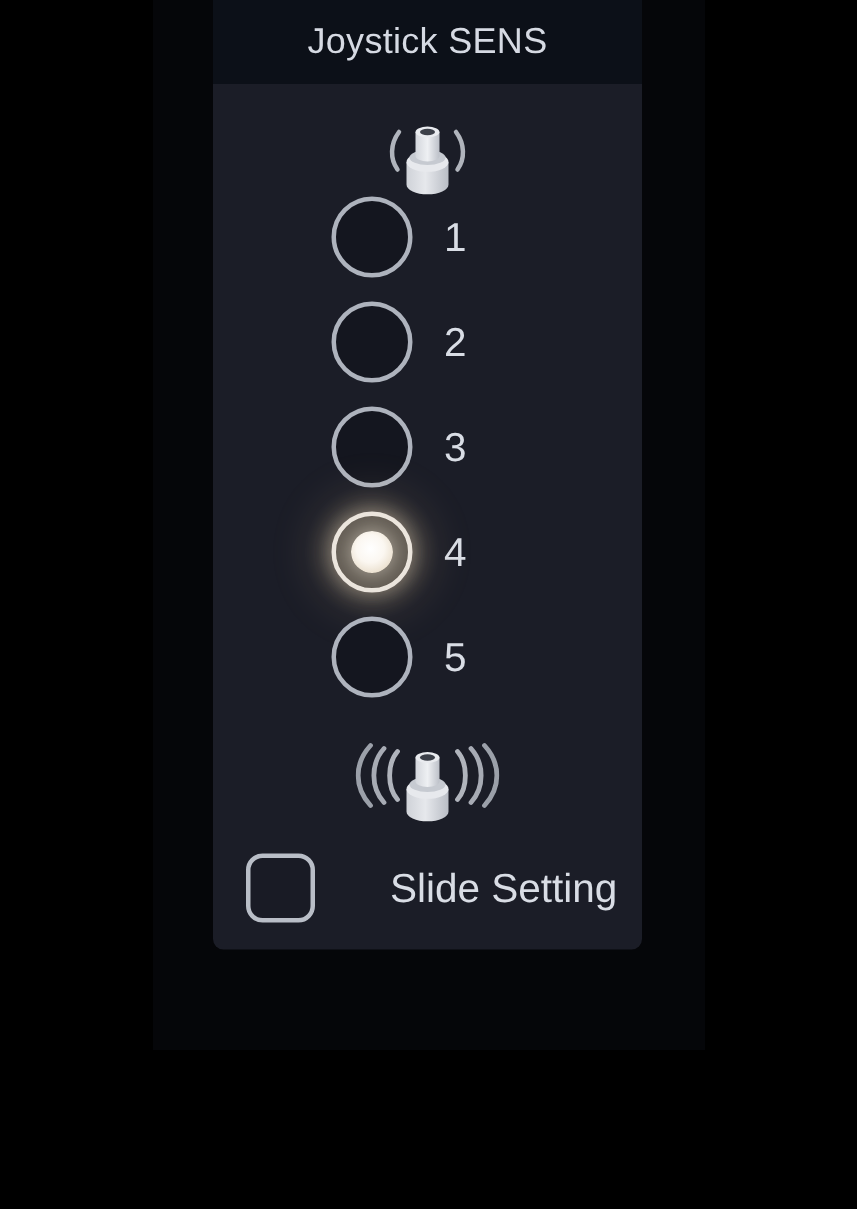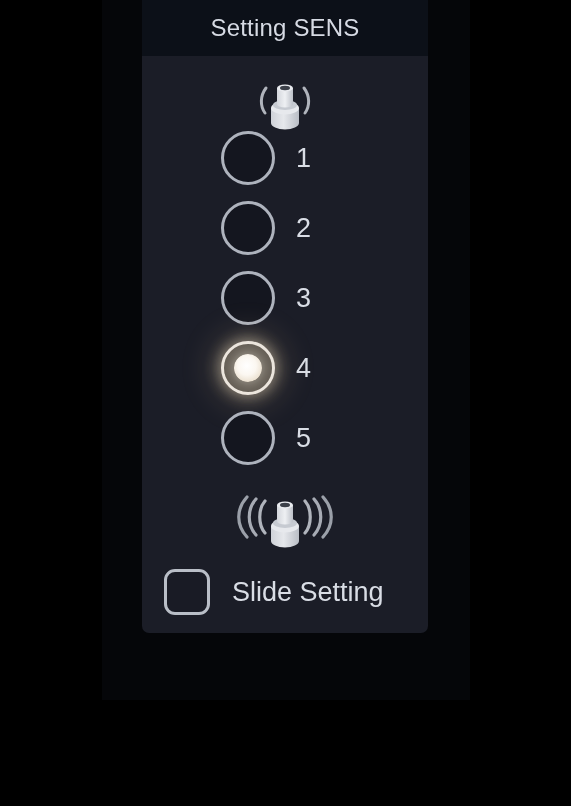--- a/index.html
+++ b/index.html
@@ -135,20 +135,21 @@
   #slide-row {
     position: absolute;
     left: 0;
     top: 505px;
     width: 286px;
     height: 62px;
     display: flex;
     align-items: center;
     padding-left: 22px;
     box-sizing: border-box;
+    gap: 28px;
   }
   #slide-checkbox {
     width: 46px;
     height: 46px;
     border: 3px solid #b9bec7;
     border-radius: 11px;
     background: #191b25;
     box-sizing: border-box;
     flex: none;
   }
@@ -160,21 +161,21 @@
   }
 </style>
 </head>
 <body>
 
 <div id="backdrop"></div>
 
 <div id="panel">
 
   <div id="panel-header">
-    <div id="panel-title">Setting SENS</div>
+    <div id="panel-title">Joystick SENS</div>
   </div>
 
   <div id="panel-body">
 
     <div class="stick-icon" id="icon-low">
       <svg width="72" height="62" viewBox="0 0 72 62" aria-hidden="true">
         <defs>
           <linearGradient id="baseGrad" x1="0" y1="0" x2="1" y2="0">
             <stop offset="0%" stop-color="#cfd2d8"></stop>
             <stop offset="45%" stop-color="#e6e8ec"></stop>

